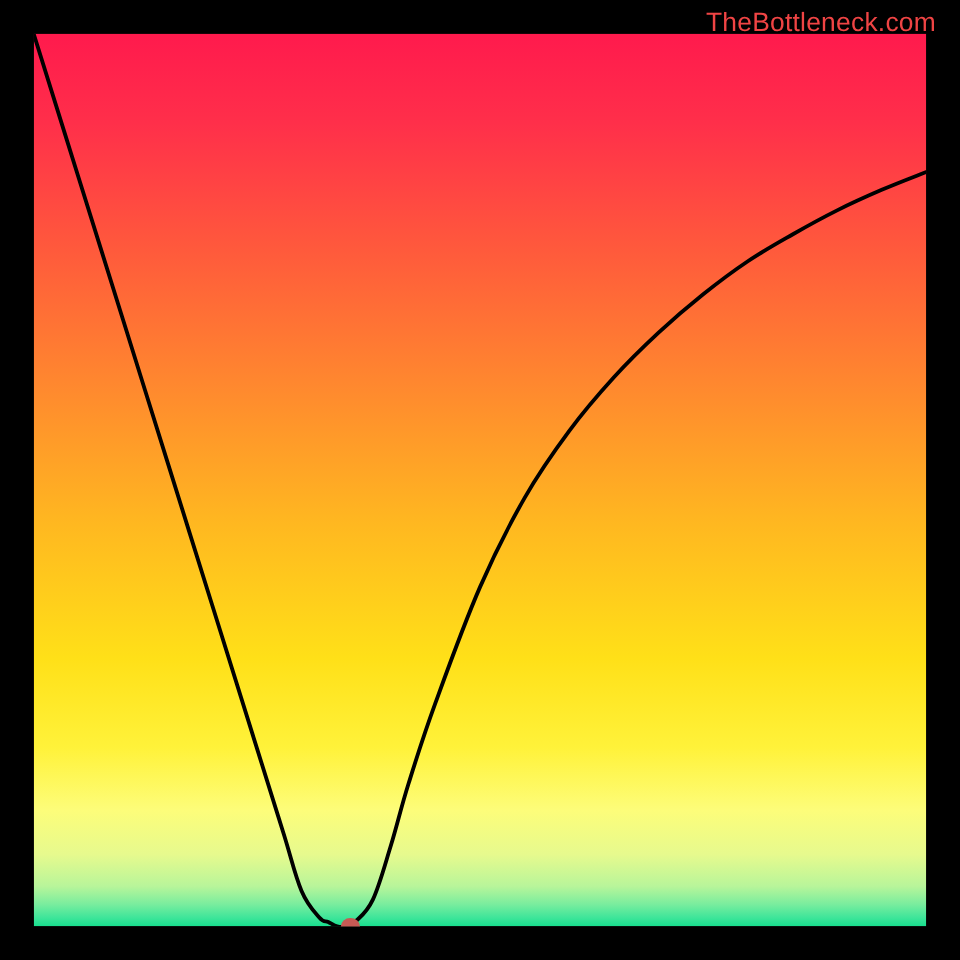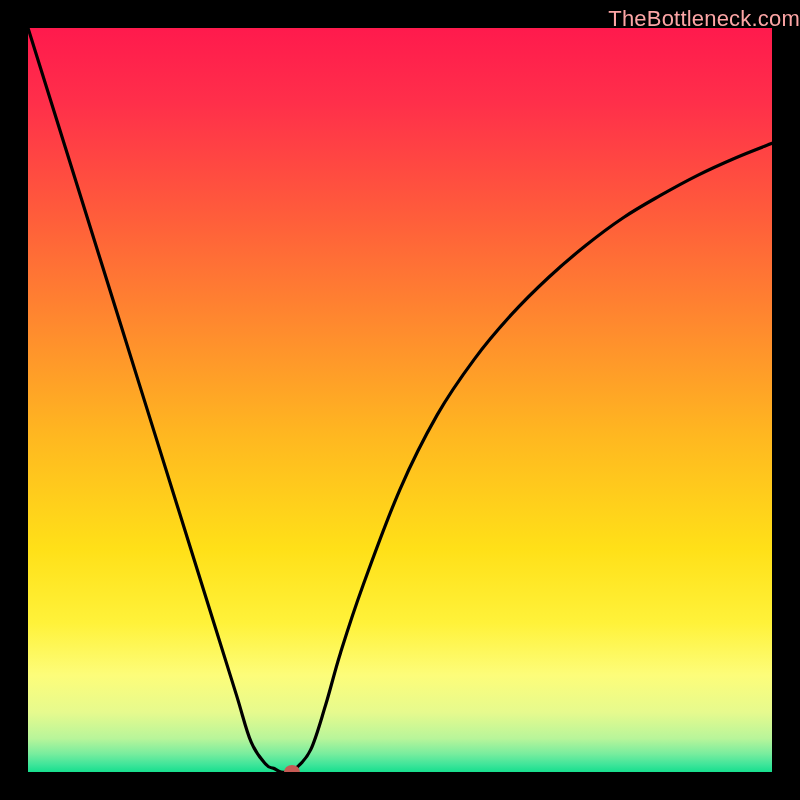--- a/index.html
+++ b/index.html
@@ -6,25 +6,25 @@
   html, body { width: 800px; height: 800px; overflow: hidden; background: #000; }
   .container {
     width: 800px;
     height: 800px;
     background: #000;
     position: relative;
   }
   .watermark {
     position: absolute;
     top: 6px;
-    right: 0;
+    right: 20px;
     font-family: Arial, Helvetica, sans-serif;
     font-size: 22px;
     font-weight: 500;
-    color: #fca5a5;
+    color: #ef4444;
     letter-spacing: 0.2px;
   }
   .plot-area {
     position: absolute;
     left: 28px;
     top: 28px;
     width: 744px;
     height: 744px;
     overflow: hidden;
   }

